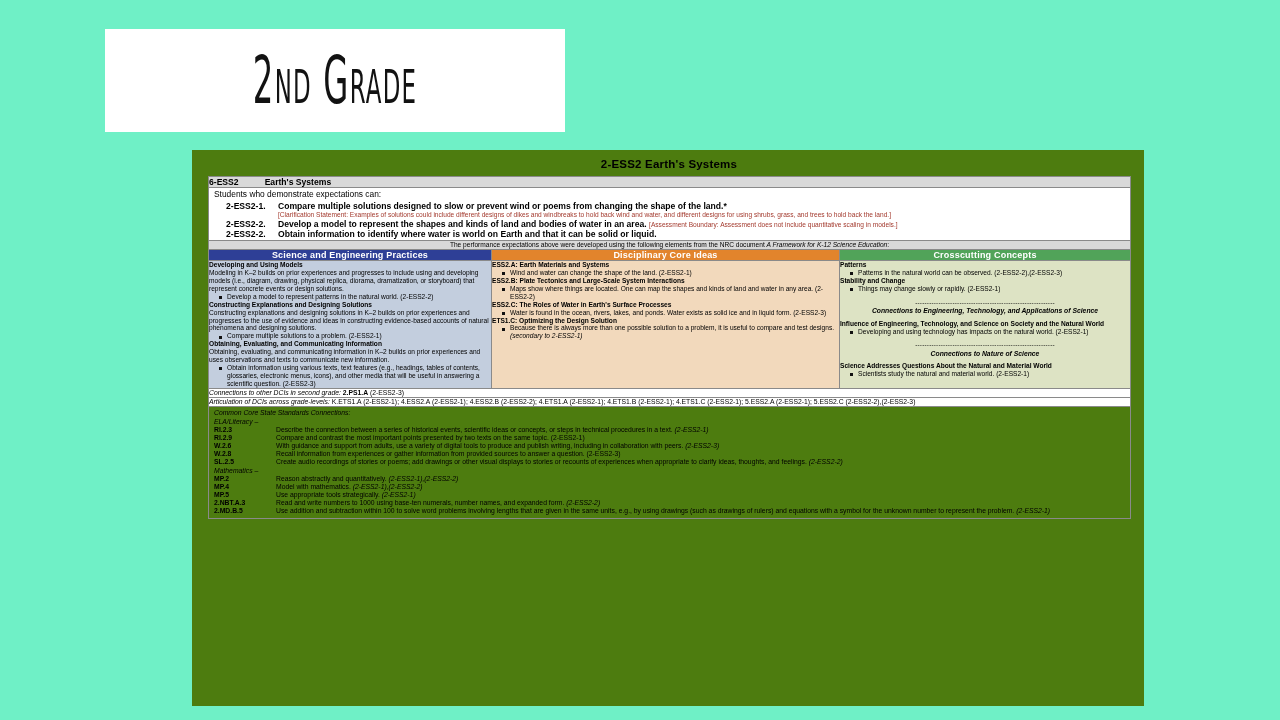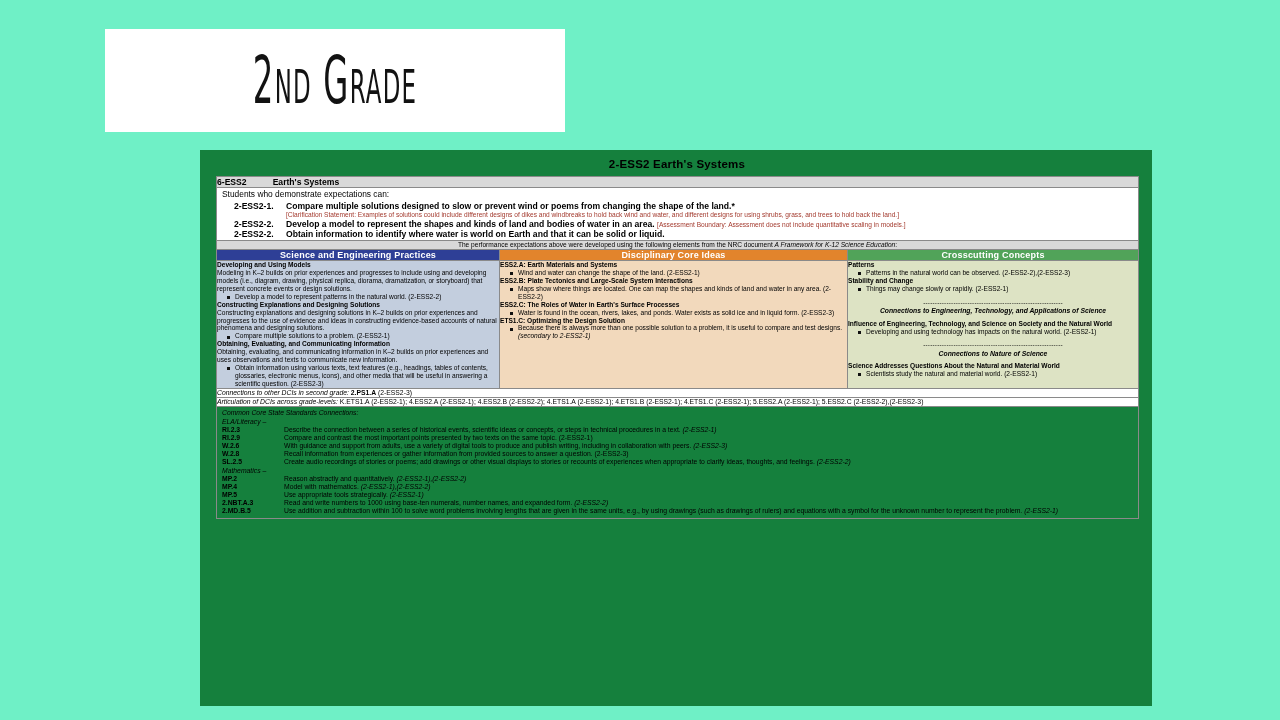--- a/index.html
+++ b/index.html
@@ -22,22 +22,22 @@
     font-size:58px;font-weight:400;color:#121212;
     letter-spacing:2px;
     transform:scaleX(.62) scaleY(1.12);
     transform-origin:center center;
     white-space:nowrap;
     font-variant:small-caps;
   }
 
   
   .sheet{
-    position:absolute;left:200px;top:150px;width:952px;height:556px;
-    background:#15803d;
+    position:absolute;left:192px;top:150px;width:952px;height:556px;
+    background:#4d7c0f;
   }
   .doc{
     position:absolute;left:16px;top:8px;width:922px;
     font-size:7.2px;line-height:1.18;color:#000;
   }
   .doc-title{
     text-align:center;font-weight:bold;font-size:11.5px;
     margin:0 0 4px 0;letter-spacing:.2px;
   }
 

